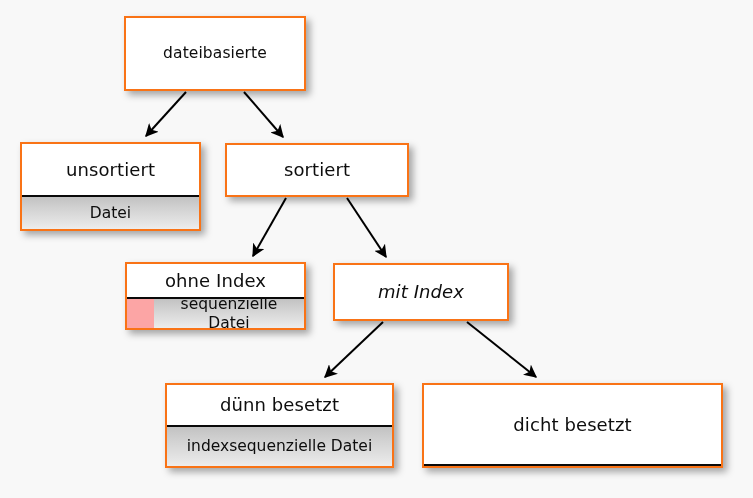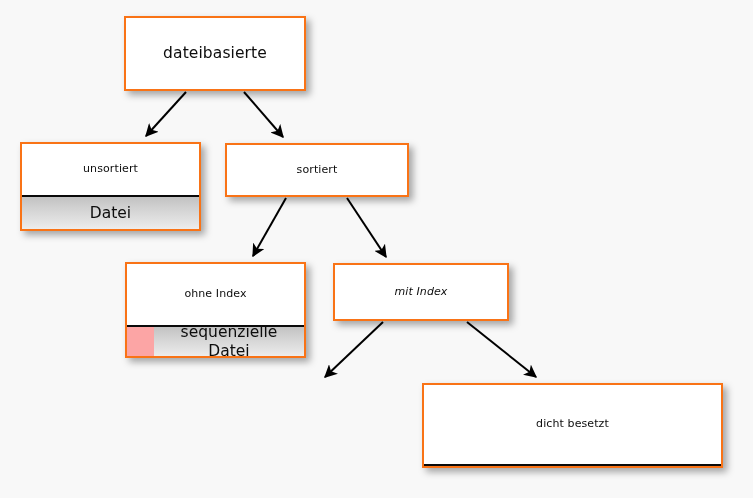--- a/index.html
+++ b/index.html
@@ -38,21 +38,21 @@
     z-index: 2;
   }
   .node .title {
     flex: 1 1 auto;
     background: #ffffff;
     display: flex;
     align-items: center;
     justify-content: center;
     text-align: center;
     color: #0d0d0d;
-    font-size: 11px;
+    font-size: 18px;
     line-height: 1.28;
     letter-spacing: 0.1px;
     padding: 0 6px;
     box-sizing: border-box;
   }
   .node.has-sub .title {
     border-bottom: 2px solid #0a0a0a;
   }
   .node .sub {
     flex: 0 0 auto;
@@ -71,21 +71,21 @@
   
   #n-root       { left: 124px; top: 16px;  width: 182px; height: 75px; }
   #n-root .title{ font-size: 15.5px; }
 
   #n-unsortiert { left: 20px;  top: 142px; width: 181px; height: 89px; }
   #n-unsortiert .title { height: 53px; }
   #n-unsortiert .sub   { height: 32px; }
 
   #n-sortiert   { left: 225px; top: 143px; width: 184px; height: 54px; }
 
-  #n-ohne       { left: 125px; top: 262px; width: 181px; height: 96px; }
+  #n-ohne       { left: 125px; top: 262px; width: 181px; height: 68px; }
   #n-ohne .title{ height: 51px; }
   #n-ohne .sub  { height: 29px; margin-left: 27px; }
 
   #n-mit        { left: 333px; top: 263px; width: 176px; height: 58px; font-style: italic; }
 
   #n-duenn      { left: 165px; top: 383px; width: 229px; height: 85px; }
   #n-duenn .title { height: 42px; }
   #n-duenn .sub   { height: 39px; }
 
   #n-dicht      { left: 422px; top: 383px; width: 301px; height: 85px; }
@@ -136,18 +136,22 @@
 
   <div class="node has-sub" id="n-ohne">
     <div class="title">ohne Index</div>
     <div class="sub">sequenzielle Datei</div>
   </div>
 
   <div class="node" id="n-mit">
     <div class="title">mit Index</div>
   </div>
 
+  <div class="node has-sub" id="n-duenn">
+    <div class="title">dünn besetzt</div>
+    <div class="sub">indexsequenzielle Datei</div>
+  </div>
 
   <div class="node has-sub" id="n-dicht">
     <div class="title">dicht besetzt</div>
   </div>
 
 </div>
 
 </body></html>

